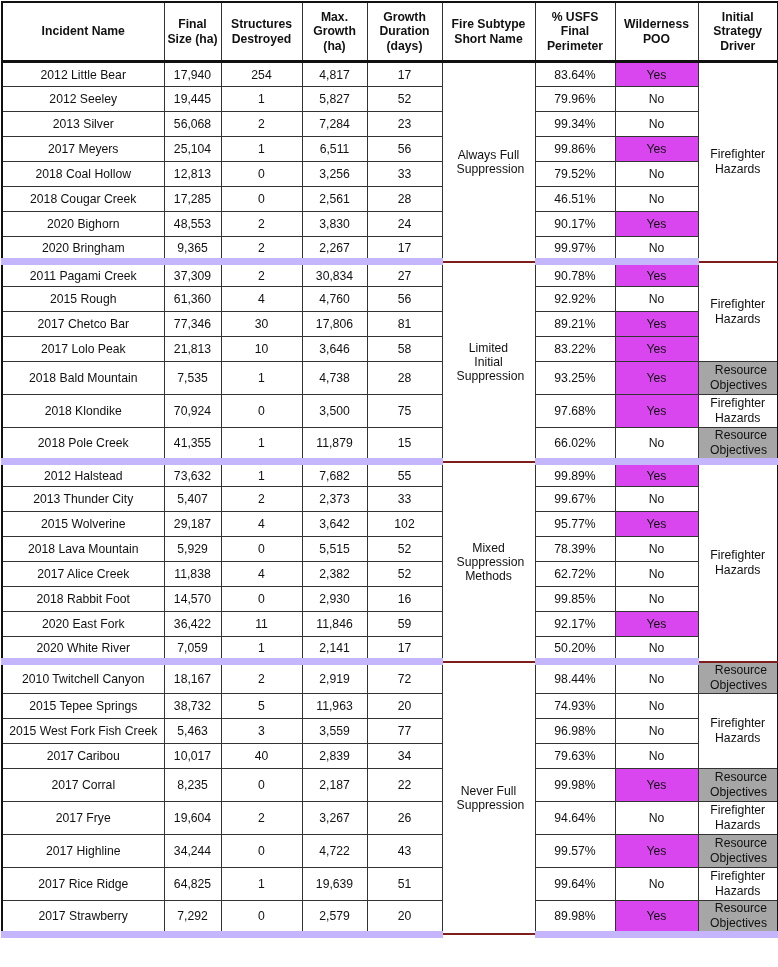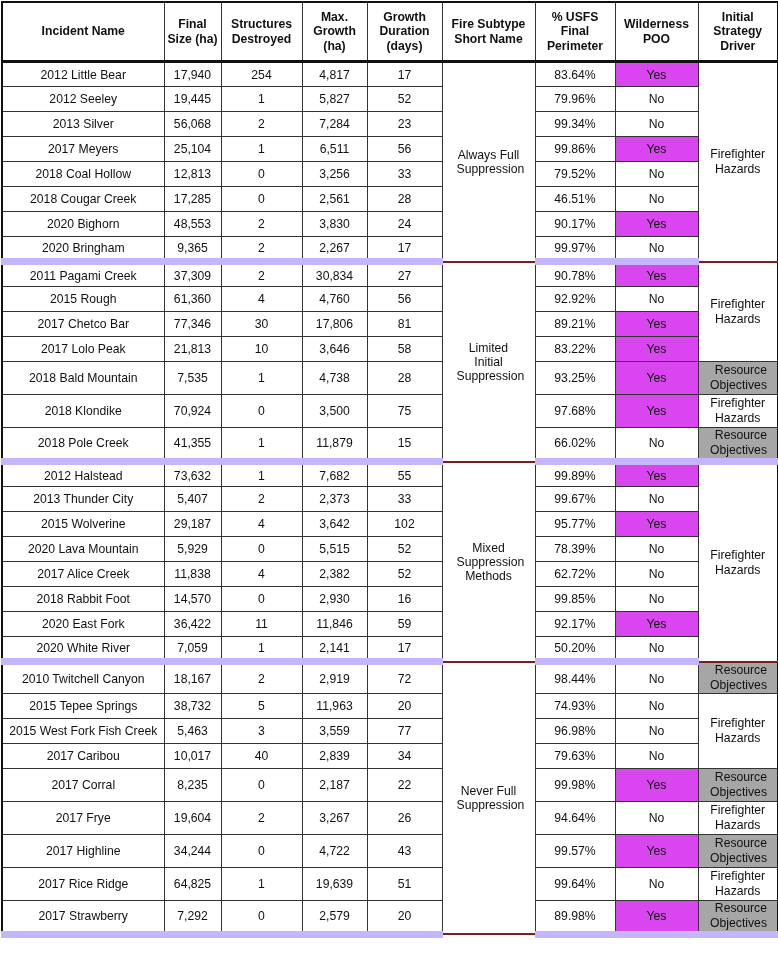--- a/index.html
+++ b/index.html
@@ -241,21 +241,21 @@
       <tr class="r">
         <td>2015 Wolverine</td>
         <td>29,187</td>
         <td>4</td>
         <td>3,642</td>
         <td>102</td>
         <td>95.77%</td>
         <td class="yes">Yes</td>
       </tr>
       <tr class="r">
-        <td>2020 Lava Mountain</td>
+        <td>2018 Lava Mountain</td>
         <td>5,929</td>
         <td>0</td>
         <td>5,515</td>
         <td>52</td>
         <td>78.39%</td>
         <td>No</td>
       </tr>
       <tr class="r">
         <td>2017 Alice Creek</td>
         <td>11,838</td>

